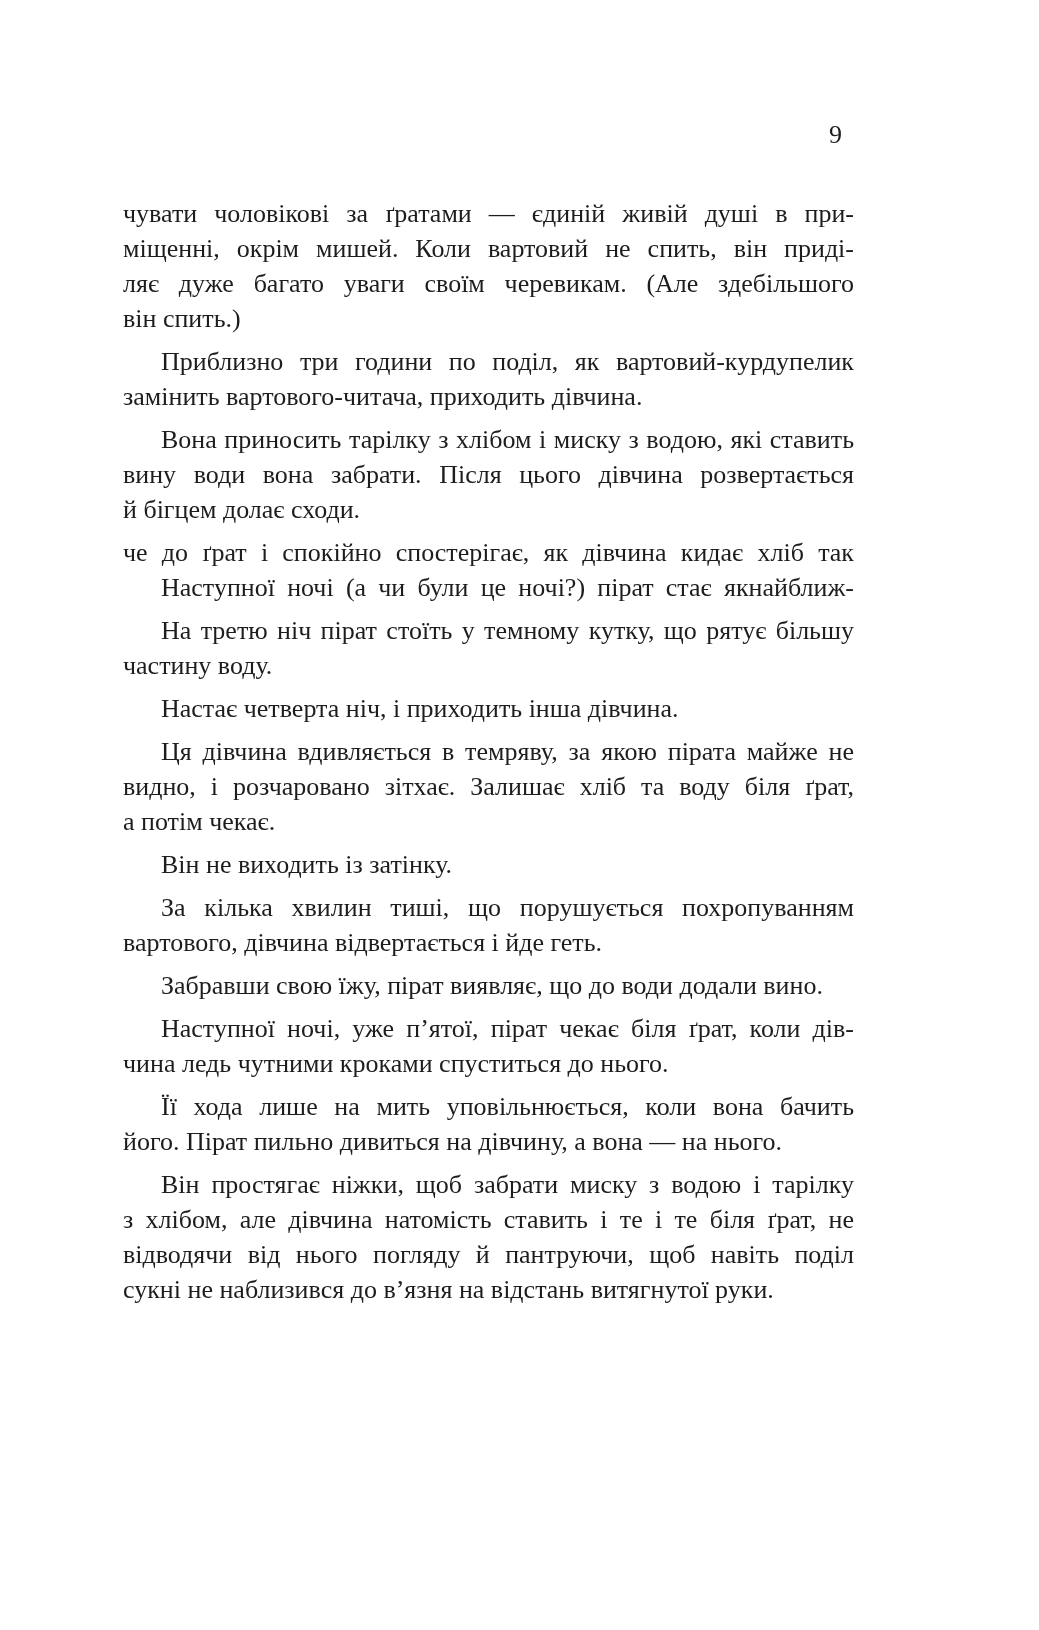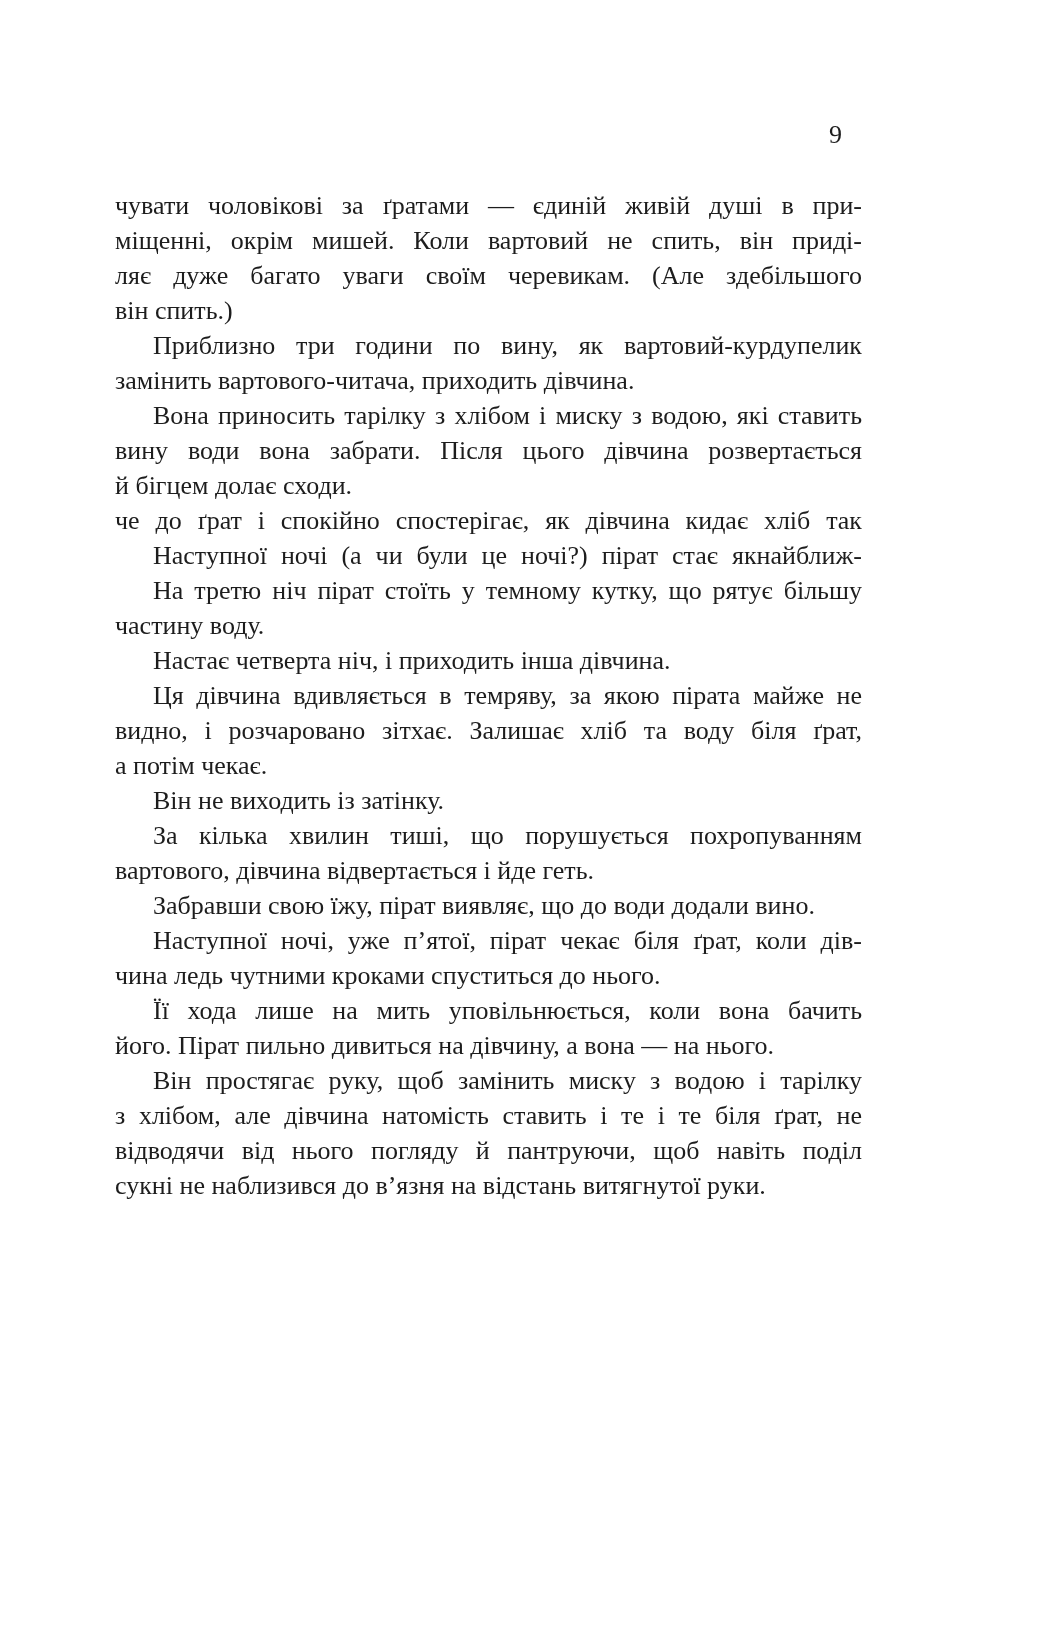--- a/index.html
+++ b/index.html
@@ -25,21 +25,21 @@
     font-size: 26px;
     line-height: 30px;
   }
   .text-block {
     position: absolute;
     left: 115px;
     top: 188px;
     width: 747px;
   }
   .paragraph {
-    margin: 0;
+    margin: 8px;
     padding: 0;
   }
   .line {
     font-size: 26px;
     line-height: 35px;
     text-align: justify;
     text-align-last: justify;
     white-space: normal;
   }
   .line.last {
@@ -55,21 +55,21 @@
 <div class="page">
   <div class="page-number">9</div>
   <div class="text-block">
       <div class="paragraph">
         <div class="line">чувати чоловікові за ґратами — єдиній живій душі в при-</div>
         <div class="line">міщенні, окрім мишей. Коли вартовий не спить, він приді-</div>
         <div class="line">ляє дуже багато уваги своїм черевикам. (Але здебільшого</div>
         <div class="line last">він спить.)</div>
       </div>
       <div class="paragraph">
-        <div class="line indent">Приблизно три години по вину, як вартовий-курдупелик</div>
+        <div class="line indent">Приблизно три години по поділ, як вартовий-курдупелик</div>
         <div class="line last">замінить вартового-читача, приходить дівчина.</div>
       </div>
       <div class="paragraph">
         <div class="line indent">Вона приносить тарілку з хлібом і миску з водою, які ставить</div>
         <div class="line">вину води вона забрати. Після цього дівчина розвертається</div>
         <div class="line last">й бігцем долає сходи.</div>
       </div>
       <div class="paragraph">
         <div class="line">че до ґрат і спокійно спостерігає, як дівчина кидає хліб так</div>
         <div class="line indent">Наступної ночі (а чи були це ночі?) пірат стає якнайближ-</div>
@@ -98,19 +98,19 @@
       </div>
       <div class="paragraph">
         <div class="line indent">Наступної ночі, уже п’ятої, пірат чекає біля ґрат, коли дів-</div>
         <div class="line last">чина ледь чутними кроками спуститься до нього.</div>
       </div>
       <div class="paragraph">
         <div class="line indent">Її хода лише на мить уповільнюється, коли вона бачить</div>
         <div class="line last">його. Пірат пильно дивиться на дівчину, а вона — на нього.</div>
       </div>
       <div class="paragraph">
-        <div class="line indent">Він простягає руку, щоб замінить миску з водою і тарілку</div>
+        <div class="line indent">Він простягає ніжки, щоб забрати миску з водою і тарілку</div>
         <div class="line">з хлібом, але дівчина натомість ставить і те і те біля ґрат, не</div>
         <div class="line">відводячи від нього погляду й пантруючи, щоб навіть поділ</div>
         <div class="line last">сукні не наблизився до в’язня на відстань витягнутої руки.</div>
       </div>
     </div>
 </div>
 
 </body></html>

